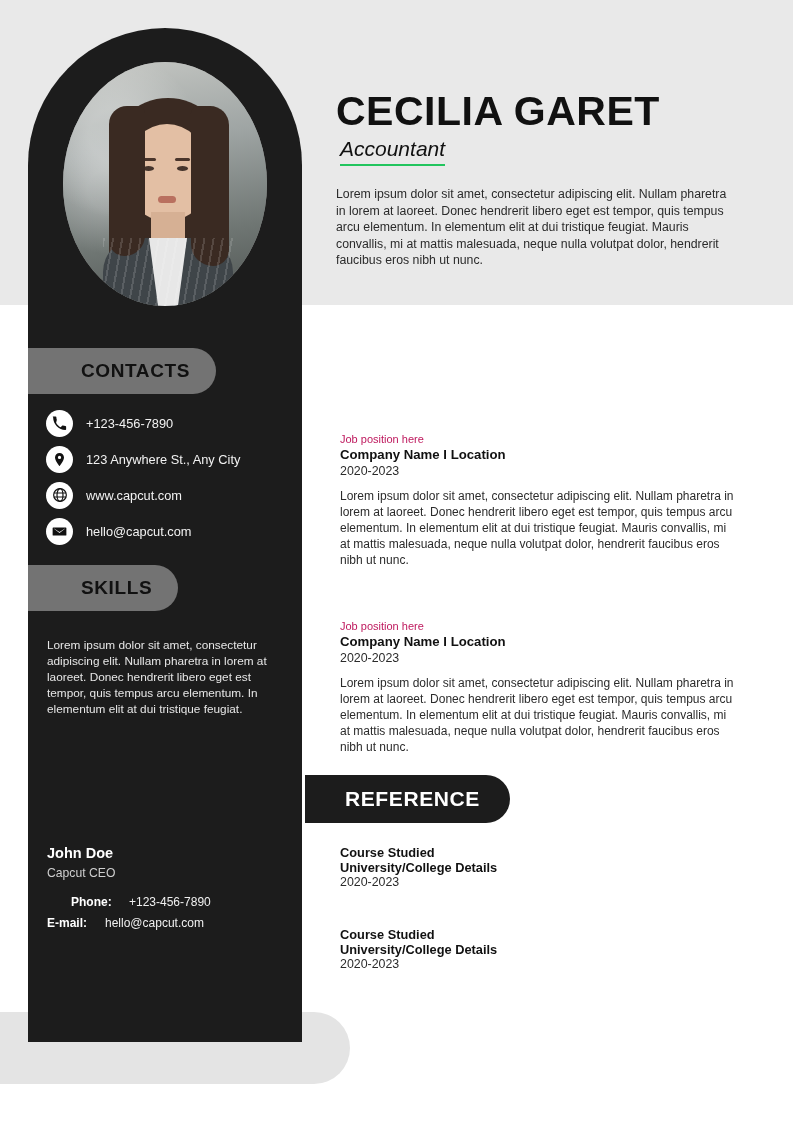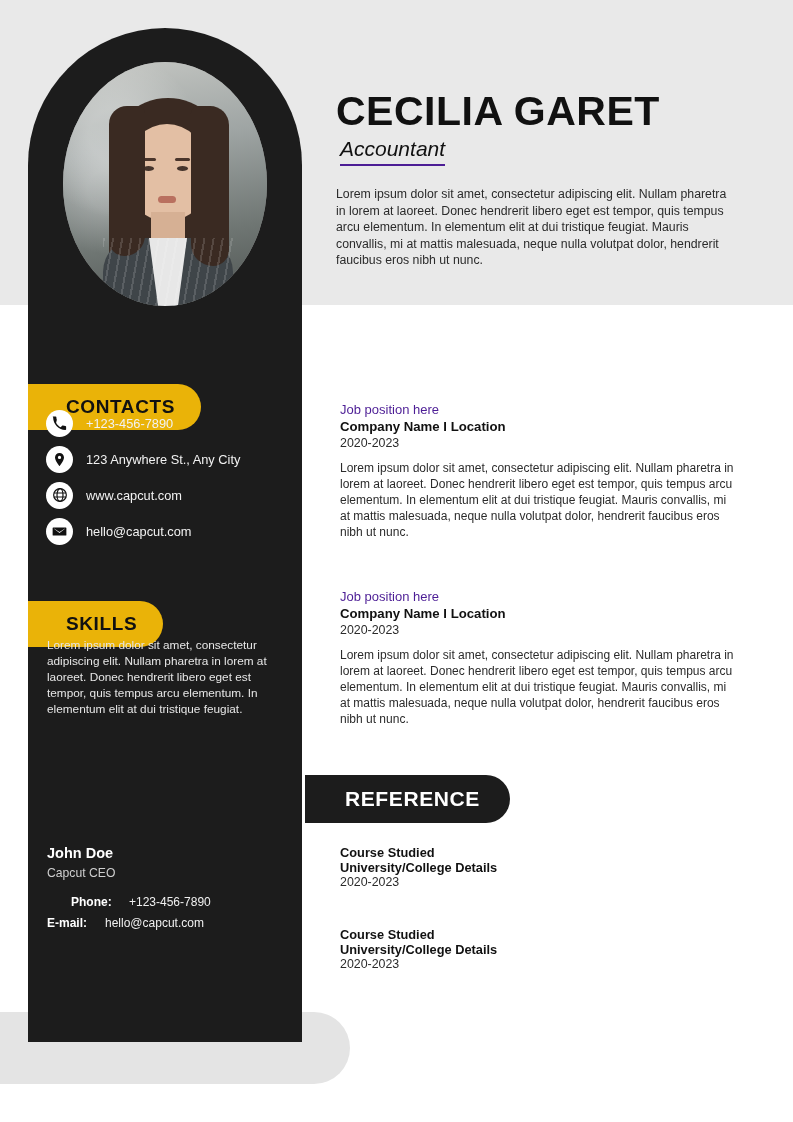--- a/index.html
+++ b/index.html
@@ -138,46 +138,45 @@
     letter-spacing: 0.5px;
     color: #111111;
   }
   .role {
     position: absolute;
     left: 340px; top: 137px;
     font-size: 21px;
     font-style: italic;
     color: #111111;
     padding-bottom: 3px;
-    border-bottom: 2px solid #4c1d95;
+    border-bottom: 2px solid #22c55e;
   }
   .summary {
     position: absolute;
     left: 336px; top: 186px;
     width: 400px;
     font-size: 12.3px;
     line-height: 16.5px;
     color: #2b2b2b;
   }
 
   
   .pill-light {
     position: absolute;
     height: 46px;
-    background: #eab308;
+    background: #737373;
     border-radius: 0 23px 23px 0;
     display: flex;
     align-items: center;
-    padding-left: 38px;
+    padding-left: 53px;
     padding-right: 26px;
     font-size: 19px;
     font-weight: bold;
     letter-spacing: 0.6px;
     color: #111111;
-    margin-top: 36px;
   }
   #contacts-heading { left: 28px; top: 348px; }
   #skills-heading   { left: 28px; top: 565px; }
   #reference-heading{ left: 28px; top: 776px; }
 
   
   .contact-list {
     position: absolute;
     left: 46px; top: 406px;
     width: 250px;
@@ -255,23 +254,24 @@
     font-weight: bold;
     letter-spacing: 0.6px;
     color: #ffffff;
   }
   #experience-heading { left: 305px; top: 337px; }
   #education-heading  { left: 305px; top: 775px; }
 
   .right-col { position: absolute; left: 340px; width: 396px; }
 
   .job-pos {
-    font-size: 13px;
-    color: #4c1d95;
+    font-size: 11px;
+    color: #be185d;
     margin-bottom: 2px;
+    margin-top: 31px;
   }
   .job-company {
     font-size: 13.2px;
     font-weight: bold;
     color: #111111;
     margin-bottom: 2px;
   }
   .job-dates {
     font-size: 12.4px;
     color: #2b2b2b;

